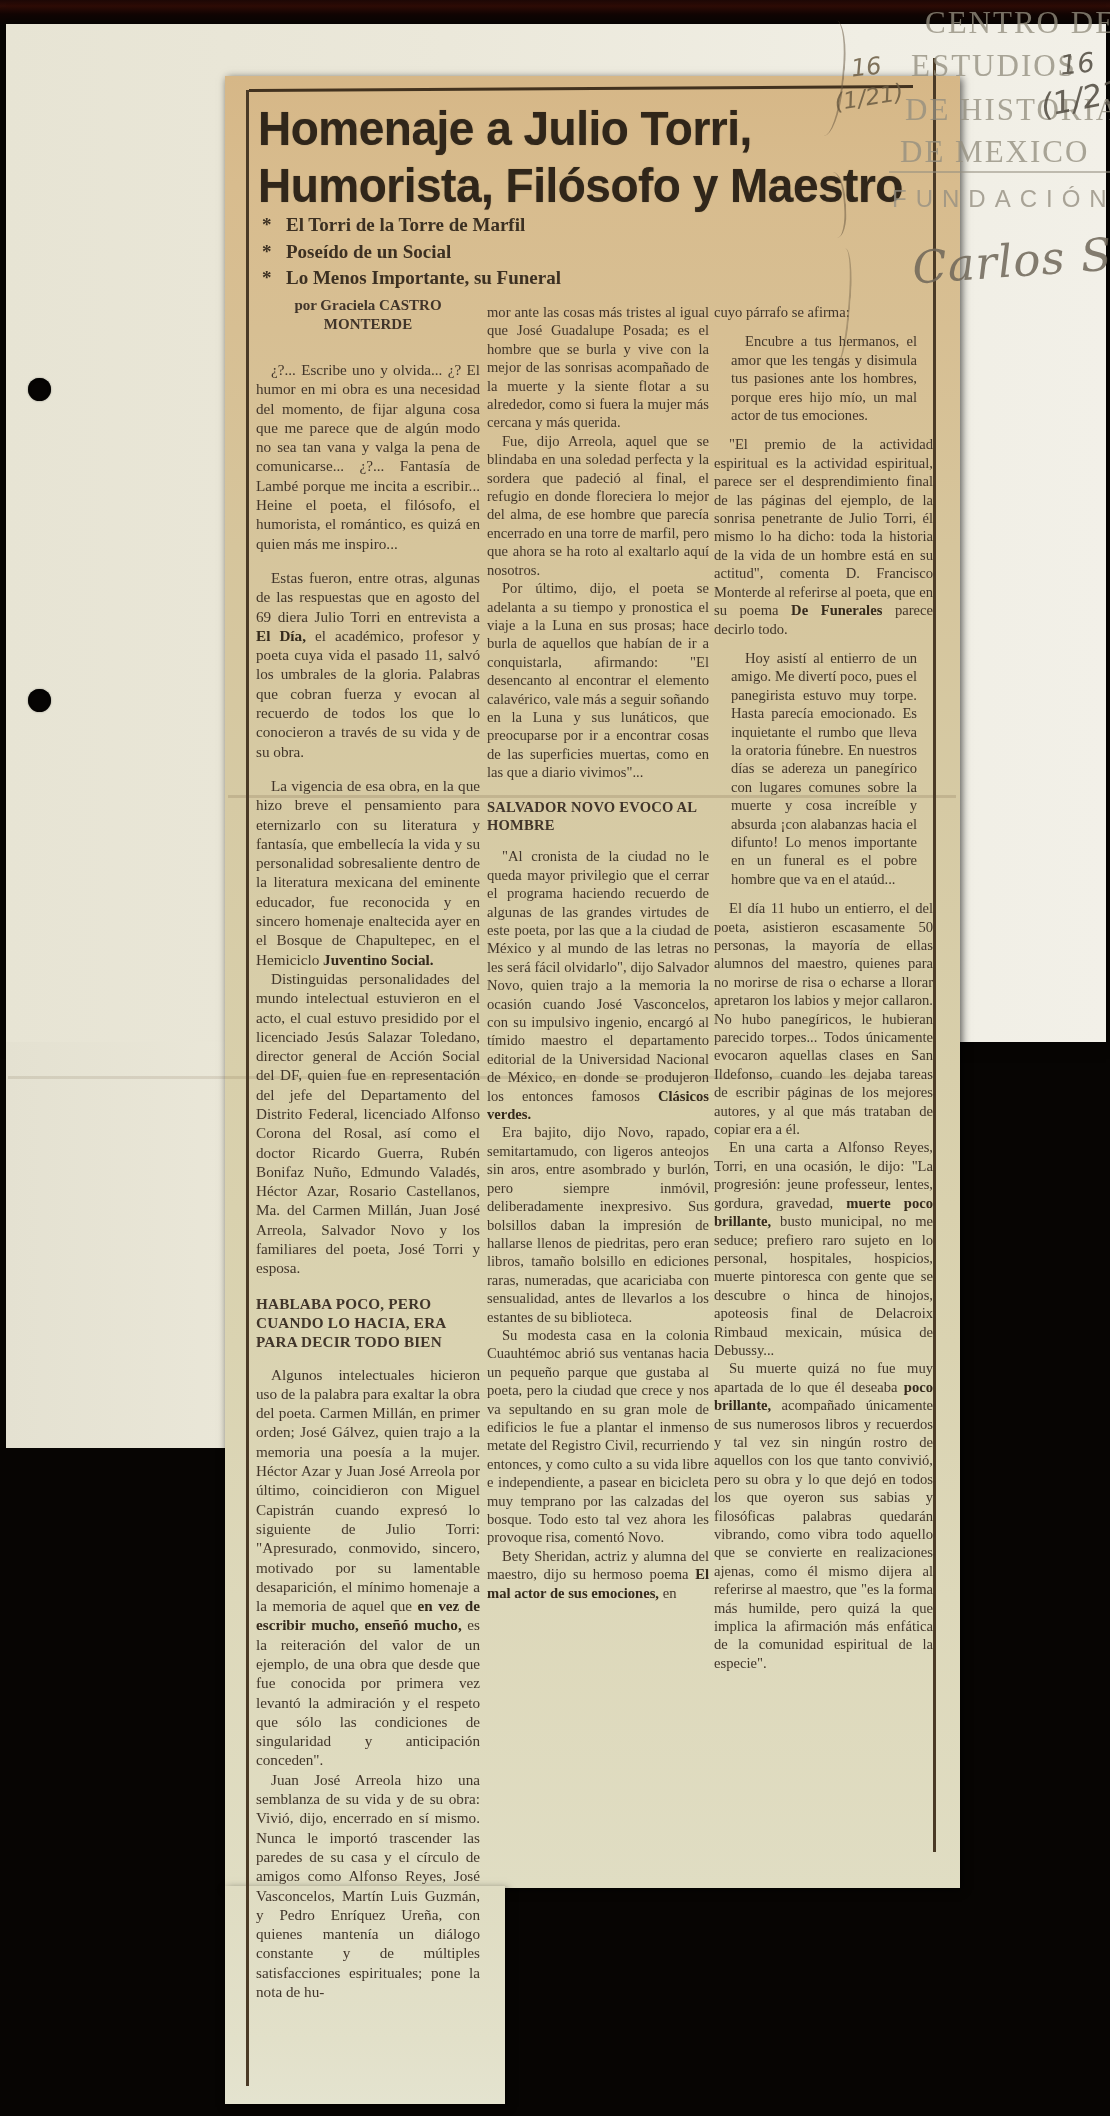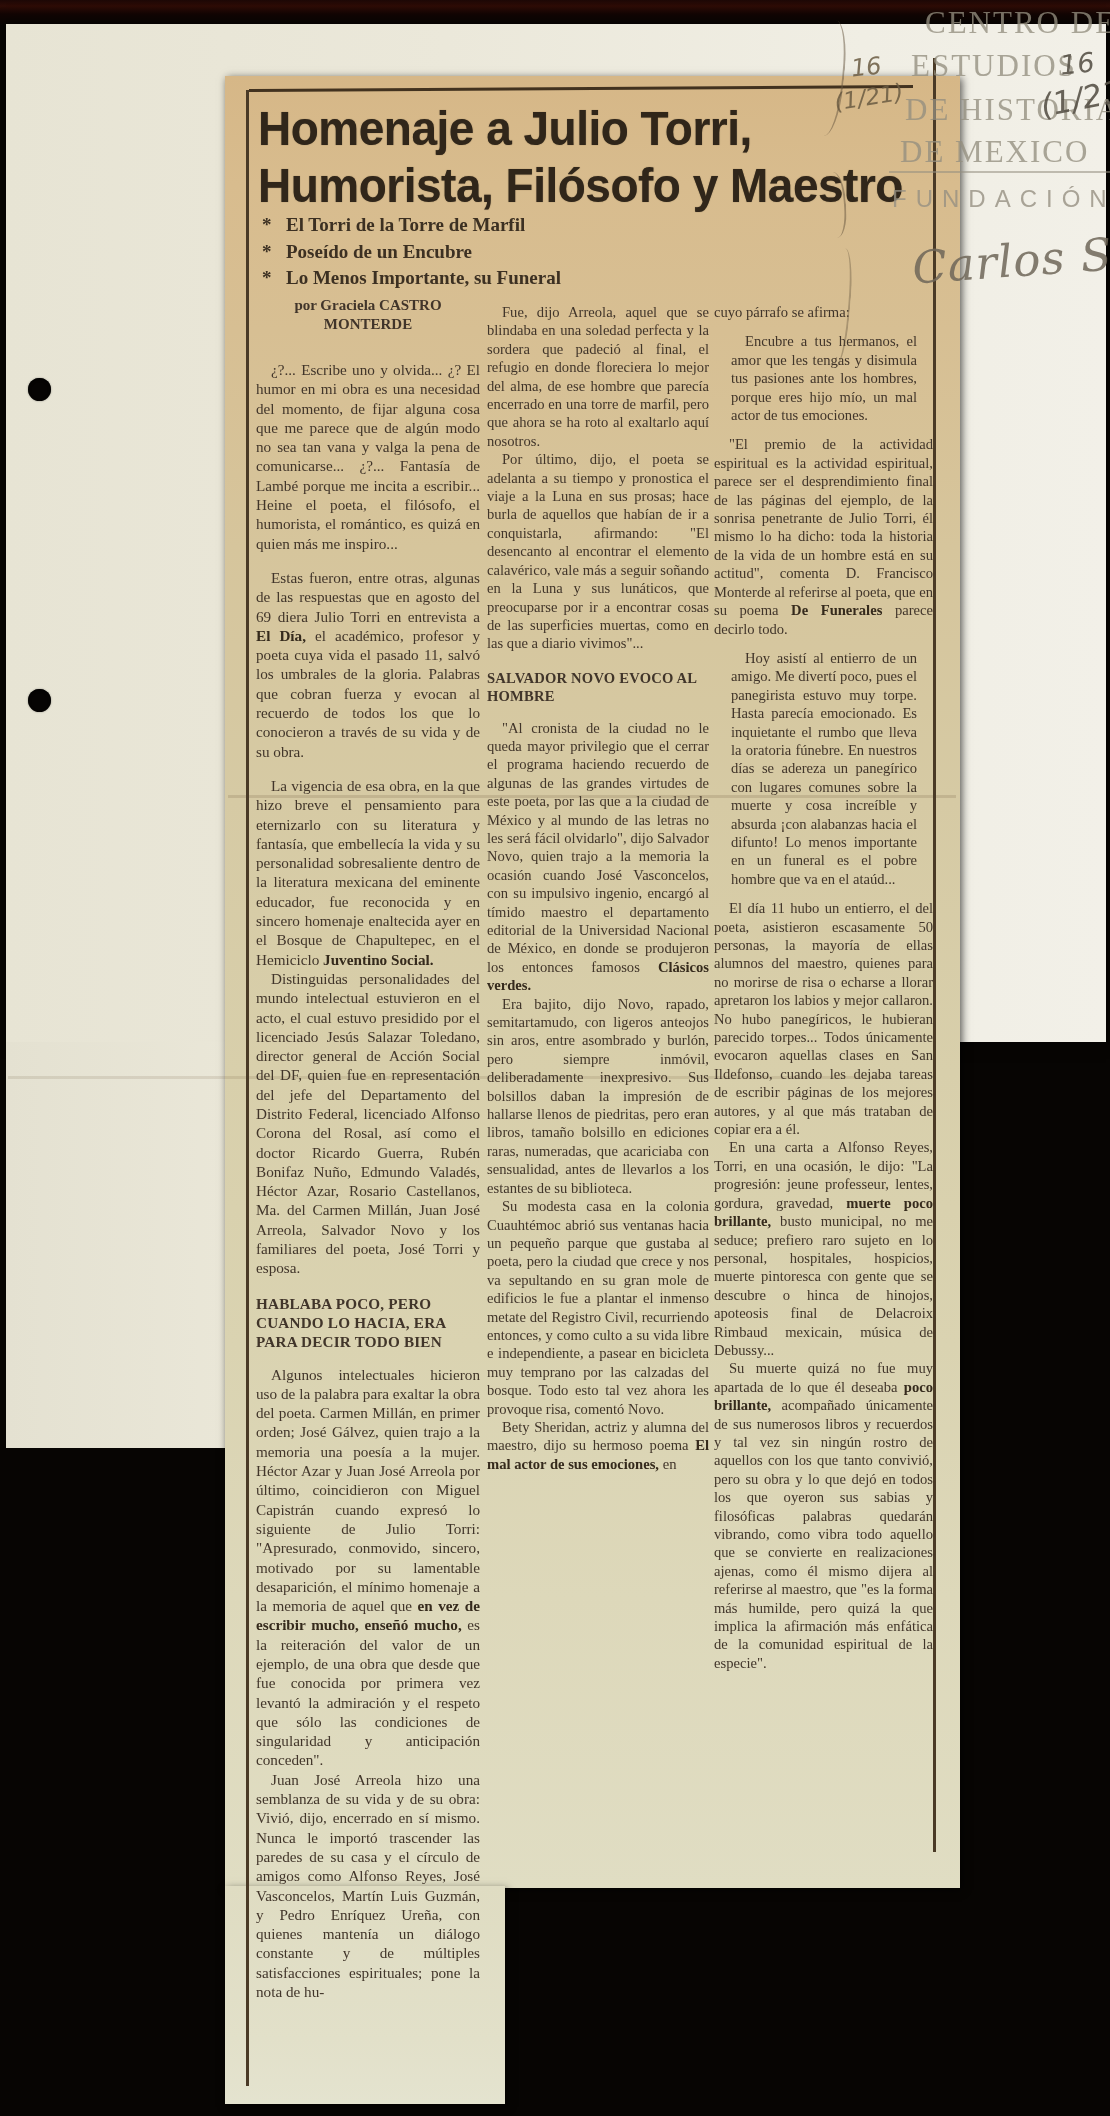--- a/index.html
+++ b/index.html
@@ -92,35 +92,36 @@
   <div class="rule-left"></div>
   <div class="rule-right"></div>
 
   <div class="headline">
     <div>Homenaje a Julio Torri,</div>
     <div>Humorista, Filósofo y  Maestro</div>
   </div>
 
   <ul class="bullets">
     <li><span class="star">*</span><span>El Torri de la Torre de Marfil</span></li>
-    <li><span class="star">*</span><span>Poseído de un Encubre</span></li>
+    <li><span class="star">*</span><span>Poseído de un Social</span></li>
     <li><span class="star">*</span><span>Lo Menos Importante, su Funeral</span></li>
   </ul>
 
   <div class="col col1">
       <p class="blk byline">por Graciela CASTRO<br>MONTERDE</p>
       <p class="blk p">¿?... Escribe uno y olvida... ¿? El humor en mi obra es una necesidad del momento, de fijar alguna cosa que me parece que de algún modo no sea tan vana y valga la pena de comunicarse... ¿?... Fantasía de Lambé porque me incita a escribir... Heine el poeta, el filósofo, el humorista, el romántico, es quizá en quien más me inspiro...</p>
       <p class="blk p gap">Estas fueron, entre otras, algunas de las respuestas que en agosto del 69 diera Julio Torri en entrevista a <b>El Día,</b> el académico, profesor y poeta cuya vida el pasado 11, salvó los umbrales de la gloria. Palabras que cobran fuerza y evocan al recuerdo de todos los que lo conocieron a través de su vida y de su obra.</p>
       <p class="blk p gap">La vigencia de esa obra, en la que hizo breve el pensamiento para eternizarlo con su literatura y fantasía, que embellecía la vida y su personalidad sobresaliente dentro de la literatura mexicana del eminente educador, fue reconocida y en sincero homenaje enaltecida ayer en el Bosque de Chapultepec, en el Hemiciclo <b>Juventino Social.</b></p>
       <p class="blk p">Distinguidas personalidades del mundo intelectual estuvieron en el acto, el cual estuvo presidido por el licenciado Jesús Salazar Toledano, director general de Acción Social del DF, quien fue en representación del jefe del Departamento del Distrito Federal, licenciado Alfonso Corona del Rosal, así como el doctor Ricardo Guerra, Rubén Bonifaz Nuño, Edmundo Valadés, Héctor Azar, Rosario Castellanos, Ma. del Carmen Millán, Juan José Arreola, Salvador Novo y los familiares del poeta, José Torri y esposa.</p>
       <p class="blk subhead">HABLABA POCO, PERO CUANDO LO HACIA, ERA PARA DECIR TODO BIEN</p>
       <p class="blk p">Algunos intelectuales hicieron uso de la palabra para exaltar la obra del poeta. Carmen Millán, en primer orden; José Gálvez, quien trajo a la memoria una poesía a la mujer. Héctor Azar y Juan José Arreola por último, coincidieron con Miguel Capistrán cuando expresó lo siguiente de Julio Torri: "Apresurado, conmovido, sincero, motivado por su lamentable desaparición, el mínimo homenaje a la memoria de aquel que <b>en vez de escribir mucho, enseñó mucho,</b> es la reiteración del valor de un ejemplo, de una obra que desde que fue conocida por primera vez levantó la admiración y el respeto que sólo las condiciones de singularidad y anticipación conceden".</p>
       <p class="blk p">Juan José Arreola hizo una semblanza de su vida y de su obra: Vivió, dijo, encerrado en sí mismo. Nunca le importó trascender las paredes de su casa y el círculo de amigos como Alfonso Reyes, José Vasconcelos, Martín Luis Guzmán, y Pedro Enríquez Ureña, con quienes mantenía un diálogo constante y de múltiples satisfacciones espirituales; pone la nota de hu-</p>
     </div>
   <div class="col col2">
+      <p class="blk p noindent">mor ante las cosas más tristes al igual que José Guadalupe Posada; es el hombre que se burla y vive con la mejor de las sonrisas acompañado de la muerte y la siente flotar a su alrededor, como si fuera la mujer más cercana y más querida.</p>
       <p class="blk p">Fue, dijo Arreola, aquel que se blindaba en una soledad perfecta y la sordera que padeció al final, el refugio en donde floreciera lo mejor del alma, de ese hombre que parecía encerrado en una torre de marfil, pero que ahora se ha roto al exaltarlo aquí nosotros.</p>
       <p class="blk p">Por último, dijo, el poeta se adelanta a su tiempo y pronostica el viaje a la Luna en sus prosas; hace burla de aquellos que habían de ir a conquistarla, afirmando: "El desencanto al encontrar el elemento calavérico, vale más a seguir soñando en la Luna y sus lunáticos, que preocuparse por ir a encontrar cosas de las superficies muertas, como en las que a diario vivimos"...</p>
       <p class="blk subhead">SALVADOR NOVO EVOCO AL HOMBRE</p>
       <p class="blk p">"Al cronista de la ciudad no le queda mayor privilegio que el cerrar el programa haciendo recuerdo de algunas de las grandes virtudes de este poeta, por las que a la ciudad de México y al mundo de las letras no les será fácil olvidarlo", dijo Salvador Novo, quien trajo a la memoria la ocasión cuando José Vasconcelos, con su impulsivo ingenio, encargó al tímido maestro el departamento editorial de la Universidad Nacional de México, en donde se produjeron los entonces famosos <b>Clásicos verdes.</b></p>
       <p class="blk p">Era bajito, dijo Novo, rapado, semitartamudo, con ligeros anteojos sin aros, entre asombrado y burlón, pero siempre inmóvil, deliberadamente inexpresivo. Sus bolsillos daban la impresión de hallarse llenos de piedritas, pero eran libros, tamaño bolsillo en ediciones raras, numeradas, que acariciaba con sensualidad, antes de llevarlos a los estantes de su biblioteca.</p>
       <p class="blk p">Su modesta casa en la colonia Cuauhtémoc abrió sus ventanas hacia un pequeño parque que gustaba al poeta, pero la ciudad que crece y nos va sepultando en su gran mole de edificios le fue a plantar el inmenso metate del Registro Civil, recurriendo entonces, y como culto a su vida libre e independiente, a pasear en bicicleta muy temprano por las calzadas del bosque. Todo esto tal vez ahora les provoque risa, comentó Novo.</p>
       <p class="blk p">Bety Sheridan, actriz y alumna del maestro, dijo su hermoso poema <b>El mal actor de sus emociones,</b> en</p>
     </div>
   <div class="col col3">
       <p class="blk p noindent">cuyo párrafo se afirma:</p>

